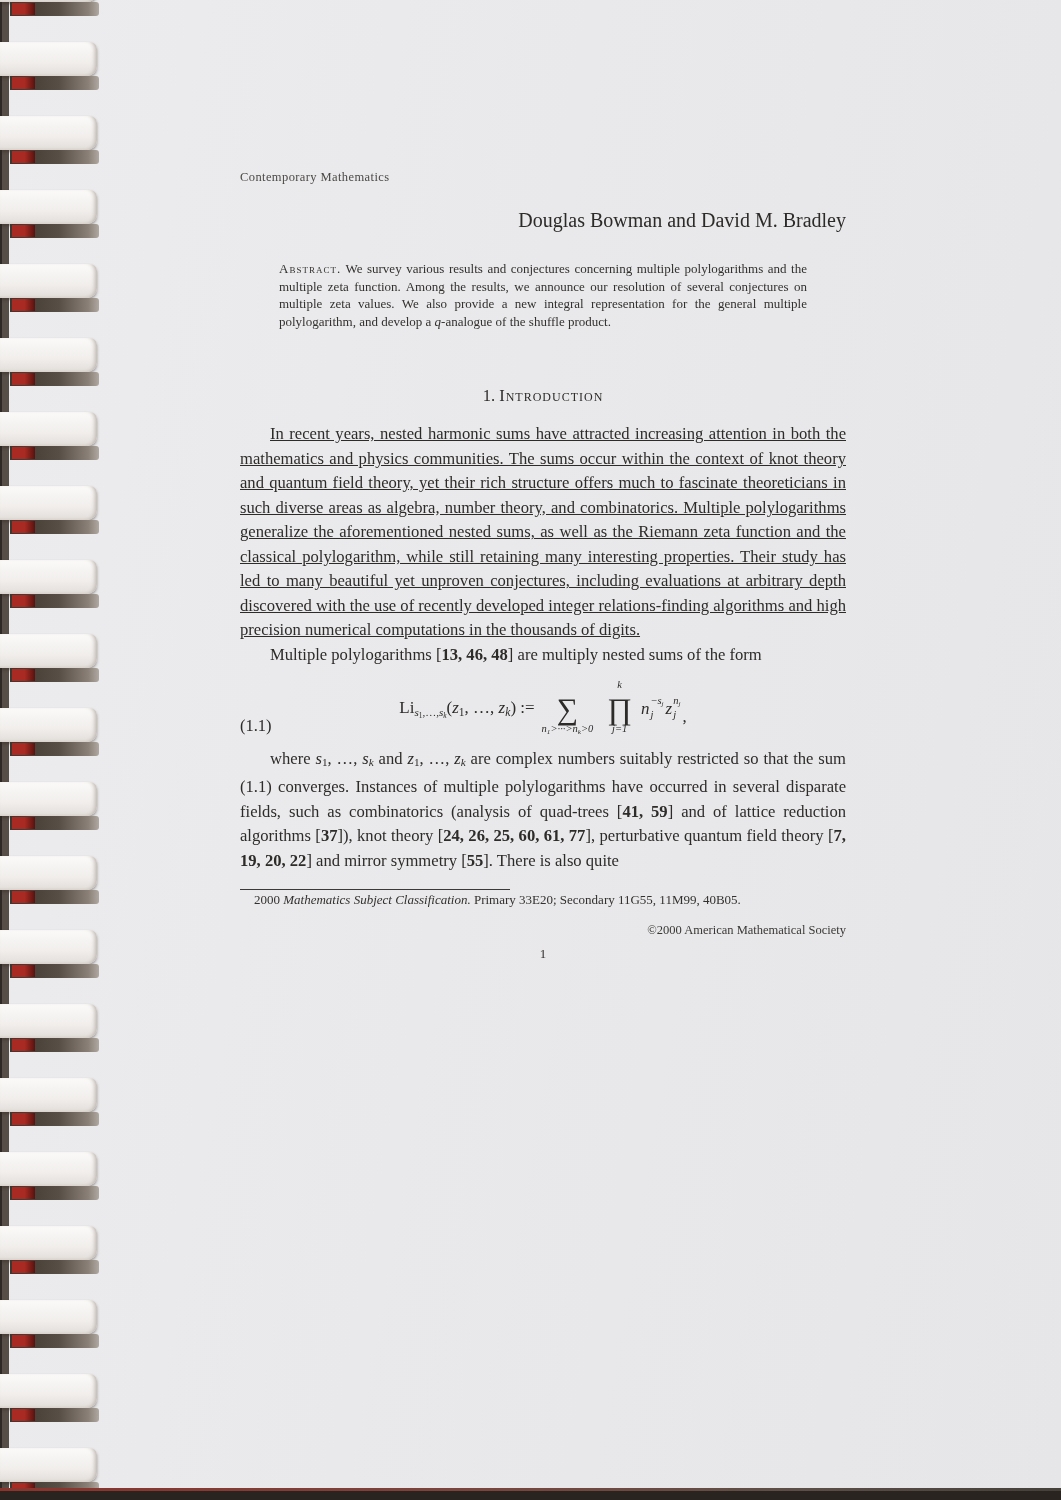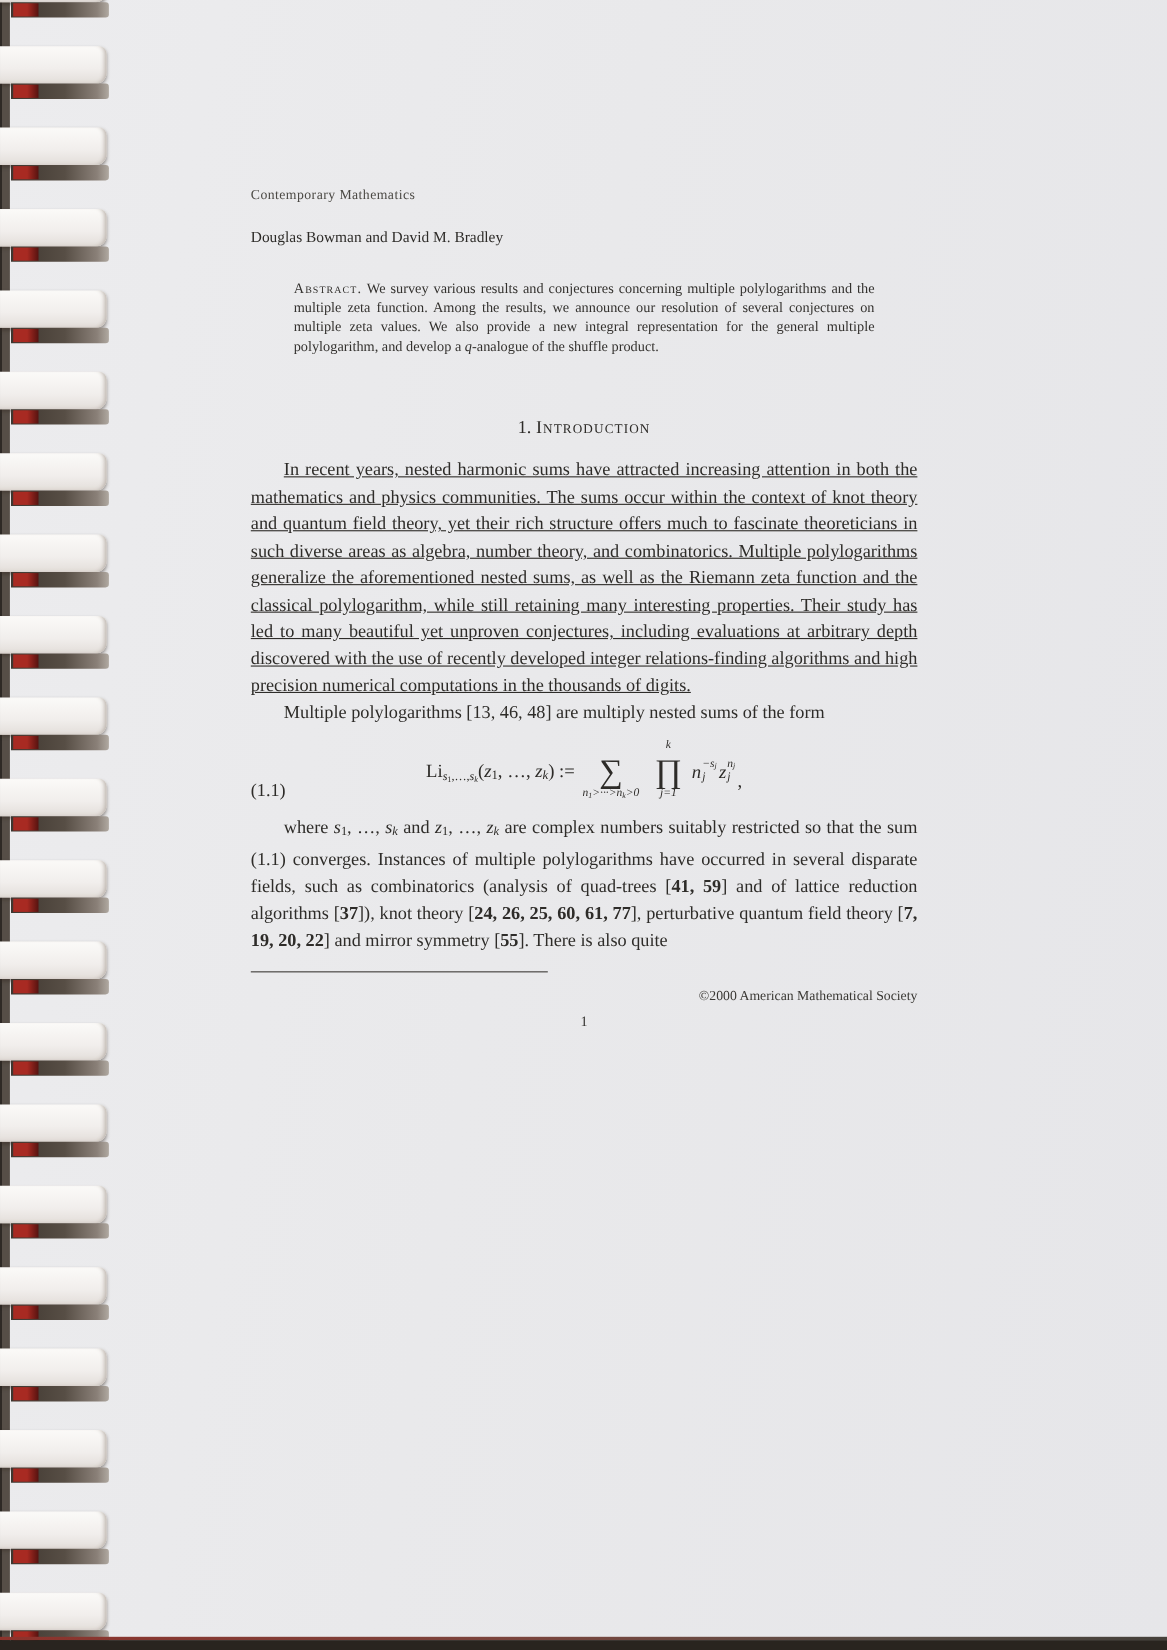--- a/index.html
+++ b/index.html
@@ -33,25 +33,25 @@
   }
   .slot-red{
     position:absolute;left:2px;top:1px;width:23px;height:12px;
     background:linear-gradient(90deg,#a82a22 0 55%,#571310 100%);
   }
   
   .bottom-red{position:absolute;left:0;bottom:9px;width:100%;height:3px;z-index:4;
     background:linear-gradient(90deg,#8c332c 0%,#7a453d 45%,#5c4f47 75%,#45403a 100%);}
   .bottom-edge{position:absolute;left:0;bottom:0;width:100%;height:9px;background:#29241f;z-index:4;}
   
-  .content{position:absolute;left:228px;top:0;width:606px;z-index:2;}
+  .content{position:absolute;left:240px;top:0;width:606px;z-index:2;}
   .running-header{margin-top:170px;font-size:12.5px;letter-spacing:.4px;color:#4b4944;}
   .title{margin:158px 0 0 0;text-align:center;font-size:21px;font-weight:700;
     letter-spacing:.2px;color:#211f1d;}
-  .authors{margin-top:24px;text-align:left;font-size:14px;color:#2d2b28;}
+  .authors{margin-top:24px;text-align:right;font-size:20px;color:#2d2b28;}
   .abstract{margin:28px auto 0;width:528px;font-size:13px;line-height:17.6px;
     text-align:justify;color:#33312e;}
   .section-heading{margin-top:56px;text-align:center;font-size:16.5px;color:#2d2b28;}
   .body-para{margin:0;font-size:16.6px;line-height:24.5px;text-align:justify;
     text-indent:30px;color:#2e2c29;}
   .first-para{margin-top:16px;text-decoration:underline;}
   
   .equation-row{display:flex;align-items:center;height:70px;margin:6px 0 4px;}
   .eq-number{width:72px;font-size:16.5px;flex:none;margin-top:36px;}
   .eq-body{flex:1;display:flex;justify-content:center;align-items:center;padding-right:72px;}
@@ -216,21 +216,21 @@
 
 
     <div class="authors">Douglas Bowman and David M. Bradley</div>
 
     <div class="abstract"><span style="font-variant: small-caps; letter-spacing: 1px;">Abstract.</span><span>  We survey various results and conjectures concerning multiple polylogarithms and the multiple zeta function. Among the results, we announce our resolution of several conjectures on multiple zeta values. We also provide a new integral representation for the general multiple polylogarithm, and develop a </span><span style="font-style: italic;">q</span><span>-analogue of the shuffle product.</span></div>
 
     <div class="section-heading"><span>1.  </span><span style="font-variant: small-caps; letter-spacing: 1px;">Introduction</span></div>
 
     <p class="body-para first-para">In recent years, nested harmonic sums have attracted increasing attention in both the mathematics and physics communities. The sums occur within the context of knot theory and quantum field theory, yet their rich structure offers much to fascinate theoreticians in such diverse areas as algebra, number theory, and combinatorics. Multiple polylogarithms generalize the aforementioned nested sums, as well as the Riemann zeta function and the classical polylogarithm, while still retaining many interesting properties. Their study has led to many beautiful yet unproven conjectures, including evaluations at arbitrary depth discovered with the use of recently developed integer relations-finding algorithms and high precision numerical computations in the thousands of digits.</p>
 
-    <p class="body-para"><span>Multiple polylogarithms [</span><span style="font-weight: 400;">13, 46, 48</span><span>] are multiply nested sums of the form</span></p>
+    <p class="body-para"><span>Multiple polylogarithms [</span><span style="font-weight: 700;">13, 46, 48</span><span>] are multiply nested sums of the form</span></p>
 
     <div class="equation-row">
       <span class="eq-number">(1.1)</span>
       <span class="eq-body">
         <span class="eq-lhs"><span>Li</span><span class="lhs-sub"><span style="font-style: italic;">s</span><span style="font-size: 68%; vertical-align: -0.22em;">1</span><span>,…,</span><span style="font-style: italic;">s</span><span style="font-style: italic; font-size: 68%; vertical-align: -0.22em;">k</span></span><span><span>(</span><span style="font-style: italic;">z</span><span style="font-size: 68%; vertical-align: -0.22em;">1</span><span>, …, </span><span style="font-style: italic;">z</span><span style="font-style: italic; font-size: 68%; vertical-align: -0.22em;">k</span><span>) := </span></span></span>
         <span class="bigop">
           <span class="op-upper"></span>
           <span class="op-symbol">∑</span>
           <span class="op-lower"><span style="font-style: italic;">n</span><span style="font-size: 68%; vertical-align: -0.22em;">1</span><span>&gt;···&gt;</span><span style="font-style: italic;">n</span><span style="font-style: italic; font-size: 68%; vertical-align: -0.22em;">k</span><span>&gt;0</span></span>
         </span>
@@ -254,20 +254,21 @@
           </span>
         </span>
         <span class="eq-comma">,</span>
       </span>
     </div>
 
     <p class="body-para"><span>where </span><span style="font-style: italic;">s</span><span style="font-size: 68%; vertical-align: -0.22em;">1</span><span>, …, </span><span style="font-style: italic;">s</span><span style="font-style: italic; font-size: 68%; vertical-align: -0.22em;">k</span><span> and </span><span style="font-style: italic;">z</span><span style="font-size: 68%; vertical-align: -0.22em;">1</span><span>, …, </span><span style="font-style: italic;">z</span><span style="font-style: italic; font-size: 68%; vertical-align: -0.22em;">k</span><span> are complex numbers suitably restricted so that the sum (1.1) converges. Instances of multiple polylogarithms have occurred in several disparate fields, such as combinatorics (analysis of quad-trees [</span><span style="font-weight: 700;">41, 59</span><span>] and of lattice reduction algorithms [</span><span style="font-weight: 700;">37</span><span>]), knot theory [</span><span style="font-weight: 700;">24, 26, 25, 60, 61, 77</span><span>], perturbative quantum field theory [</span><span style="font-weight: 700;">7, 19, 20, 22</span><span>] and mirror symmetry [</span><span style="font-weight: 700;">55</span><span>]. There is also quite</span></p>
 
     <div class="footnote-rule"></div>
 
+    <p class="footnote"><span>2000 </span><span style="font-style: italic;">Mathematics Subject Classification.</span><span> Primary 33E20; Secondary 11G55, 11M99, 40B05.</span></p>
 
     <div class="copyright">©2000 American Mathematical Society</div>
 
     <div class="page-number">1</div>
 
   </div>
 
   <div class="bottom-red"></div>
   <div class="bottom-edge"></div>
 

